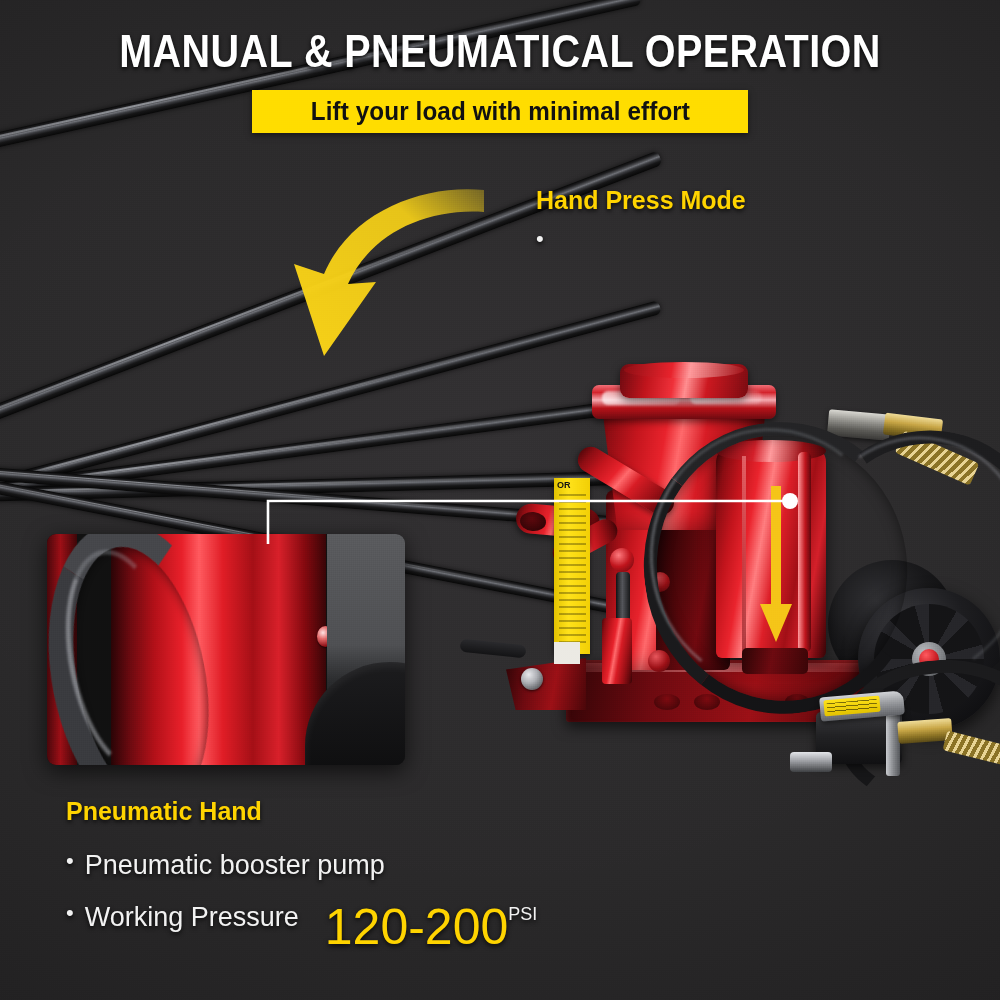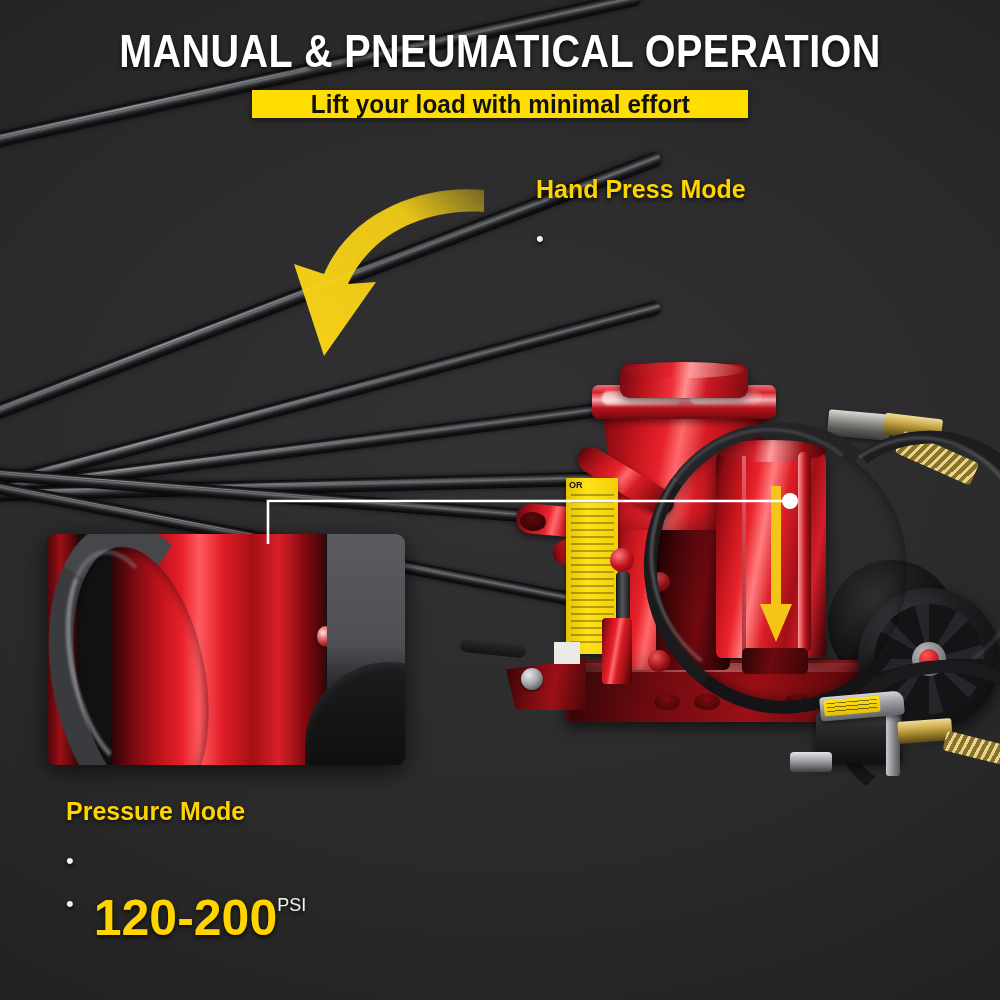--- a/index.html
+++ b/index.html
@@ -30,54 +30,54 @@
     color:#fff;
     font-family:"Liberation Sans",sans-serif;
     font-weight:700;
     font-size:46px;
     letter-spacing:.5px;
     transform:scaleX(.86);
     text-shadow:0 2px 5px rgba(0,0,0,.85);
     white-space:nowrap;
   }
   .banner{
-    position:absolute;left:252px;top:90px;width:496px;height:28px;
+    position:absolute;left:252px;top:90px;width:496px;height:43px;
     background:#FFDD00;
     display:flex;align-items:center;justify-content:center;
     box-shadow:0 2px 6px rgba(0,0,0,.5);
   }
   .banner span{
     color:#111;font-weight:700;font-size:25px;letter-spacing:.1px;
     transform:scaleX(.97);white-space:nowrap;
   }
 
   .mode-head{
     position:absolute;
     color:#FFD400;font-weight:700;font-size:25px;
     text-shadow:0 2px 4px rgba(0,0,0,.8);
     white-space:nowrap;
   }
-  #hand-head{left:536px;top:175px;}
+  #hand-head{left:536px;top:186px;}
   #pneu-head{left:66px;top:797px;}
 
   .bullet-list{position:absolute;color:#f2f2f2;}
   .bullet{
     display:flex;align-items:flex-start;
     font-size:27px;line-height:1.26;
     text-shadow:0 2px 4px rgba(0,0,0,.8);
     white-space:nowrap;
   }
   .bullet .dot{margin-right:11px;line-height:1.15;font-size:22px;}
   #hand-list{left:536px;top:226px;}
   #pneu-list{left:66px;top:848px;}
   #pneu-list .bullet+.bullet{margin-top:18px;}
 
   .psi-num{
-    color:#FFD400;font-size:50px;font-weight:700;line-height:.9;
-    position:relative;top:5px;margin-left:9px;
+    color:#FFD400;font-size:50px;font-weight:400;line-height:.9;
+    position:relative;top:5px;margin-left:26px;
     text-shadow:0 2px 5px rgba(0,0,0,.8);
   }
   .psi-unit{color:#f2f2f2;font-size:18px;position:relative;top:3px;}
 
   
   .bar{
     position:absolute;
     transform-origin:100% 50%;
     border-radius:6px;
     background:linear-gradient(to bottom,
@@ -224,21 +224,21 @@
     <div class="pc gloss-red" style="left:74px;top:108px;width:108px;height:26px;border-radius:13px;
                 transform:rotate(31deg);box-shadow:0 2px 6px rgba(0,0,0,.5);"></div>
     <div class="pc gloss-red" style="left:18px;top:146px;width:84px;height:30px;border-radius:15px;
                 transform:rotate(5deg);box-shadow:0 3px 7px rgba(0,0,0,.55);"></div>
     <div class="pc" style="left:22px;top:152px;width:26px;height:19px;border-radius:50%;
                 background:radial-gradient(ellipse at 45% 35%, #5e080d, #240304);
                 transform:rotate(5deg);"></div>
     <div class="pc gloss-red" style="left:52px;top:170px;width:70px;height:24px;border-radius:12px;
                 transform:rotate(-28deg);"></div>
 
-    <div class="pc" style="left:68px;top:118px;width:52px;height:176px;
+    <div class="pc" style="left:56px;top:118px;width:36px;height:176px;
                 background:linear-gradient(to right,#e3c200,#ffe21a 40%,#f2cf05);
                 box-shadow:0 2px 5px rgba(0,0,0,.5);overflow:hidden;">
       <div style="font-size:9px;font-weight:700;color:#111;margin:2px 0 0 3px;">OR</div>
       <div style="margin:4px 4px 0 5px;height:150px;
                   background:repeating-linear-gradient(to bottom, rgba(40,35,0,.62) 0 2px, transparent 2px 7px);
                   opacity:.55;"></div>
     </div>
     <div class="pc" style="left:56px;top:282px;width:26px;height:22px;background:#eceae4;"></div>
 
     <div class="pc" style="left:112px;top:188px;width:24px;height:24px;border-radius:50%;
@@ -379,27 +379,29 @@
 
   <div class="bullet-list" id="hand-list">
     <div class="bullet">
       <span class="dot">•</span>
       <span>
         <br>
       </span>
     </div>
   </div>
 
-  <div class="mode-head" id="pneu-head">Pressure Mode</div>
+  <div class="mode-head" id="pneu-head">Pneumatic Hand</div>
 
   <div class="bullet-list" id="pneu-list">
     <div class="bullet">
       <span class="dot">•</span>
+      <span>Pneumatic booster pump</span>
     </div>
     <div class="bullet">
       <span class="dot">•</span>
+      <span>Working Pressure</span>
       <span class="psi-num">120-200</span>
       <span class="psi-unit">PSI</span>
     </div>
   </div>
 
   <div id="grain"></div>
 </div>
 
 </body></html>

